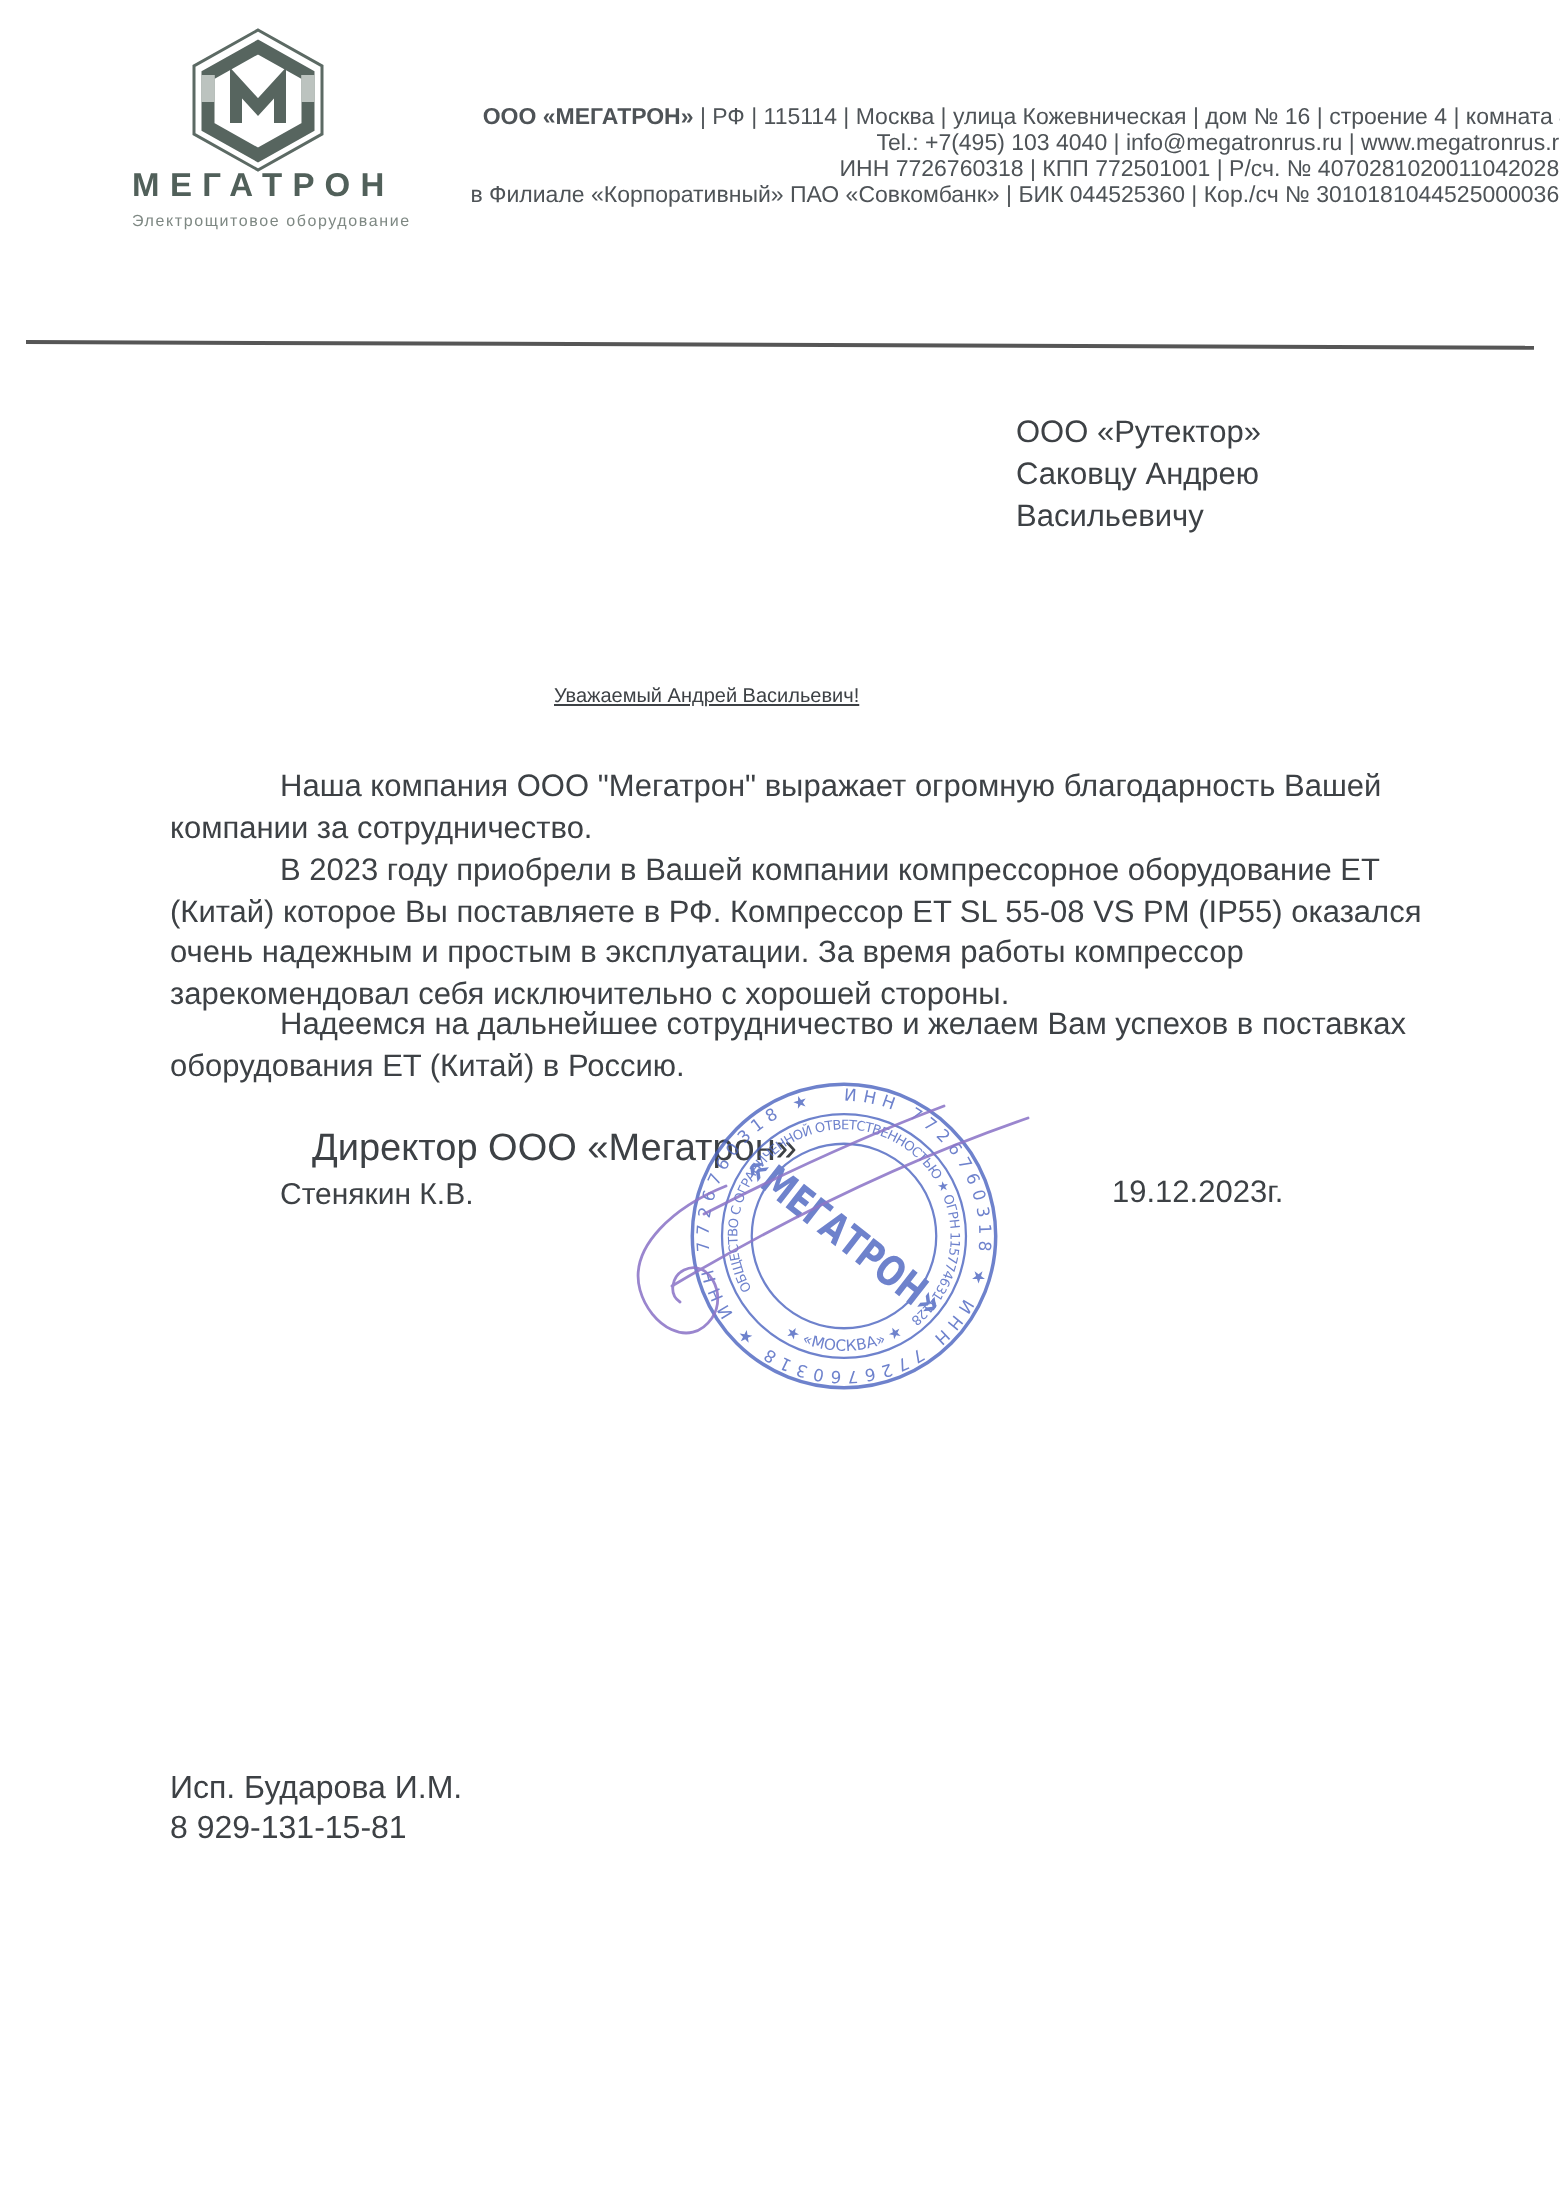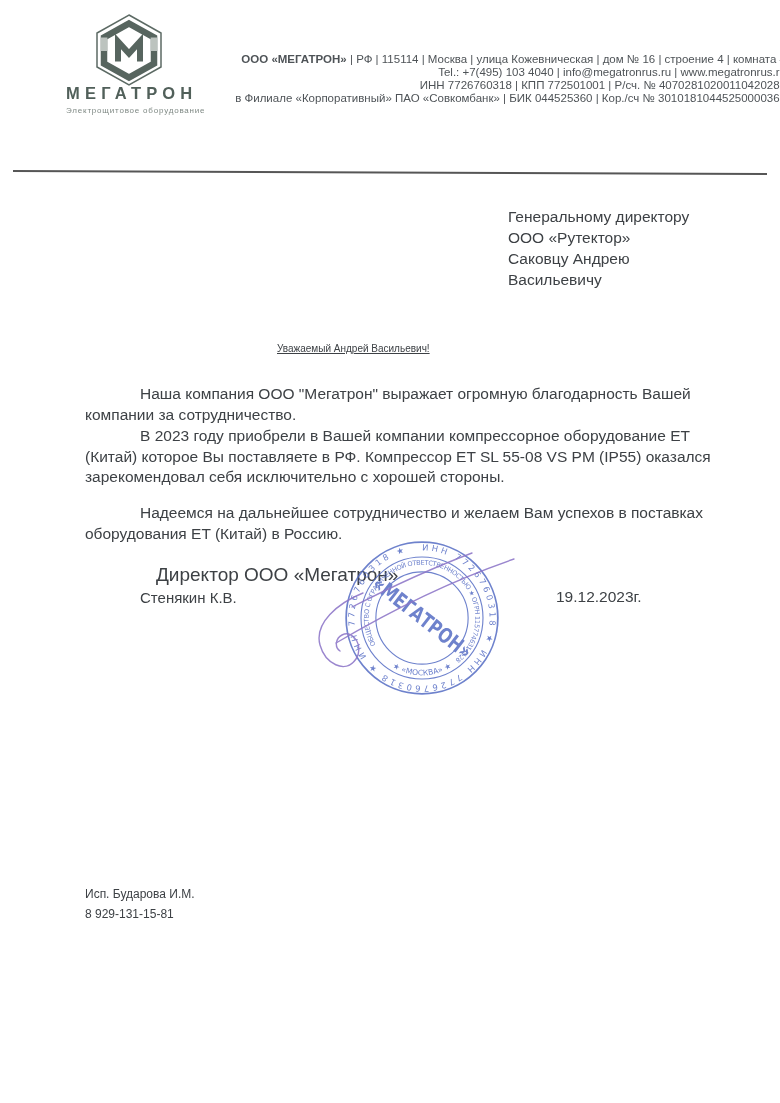--- a/index.html
+++ b/index.html
@@ -33,21 +33,21 @@
   .addressee { position:absolute; left:508px; top:206px; font-size:15.5px; line-height:21px; }
   .salutation { position:absolute; left:277px; top:343px; font-size:10px;text-decoration:underline; }
   .para { position:absolute; left:85px; width:652px; font-size:15.5px; line-height:20.5px; }
   .para .first { text-indent:55px; }
   .p1 { top:384px; }
   .p2 { top:426px; }
   .p3 { top:503px; }
   .sig-position { position:absolute; left:156px; top:564px; font-size:19px; }
   .sig-name { position:absolute; left:140px; top:589px; font-size:15px; }
   .sig-date { position:absolute; left:556px; top:588px; font-size:15.5px; }
-  .footer { position:absolute; left:85px; top:885px; font-size:12px; line-height:19.5px; }
+  .footer { position:absolute; left:85px; top:885px; font-size:16px; line-height:19.5px; }
   
   .stamp { position:absolute; left:340px; top:536px; opacity:0.8; }
   .stamp text { font-family:"DejaVu Sans", sans-serif; }
   .autograph { position:absolute; left:300px; top:523px; opacity:0.88; }
 </style>
 </head>
 <body>
 
 <div class="page">
 
@@ -70,35 +70,35 @@
   <div class="contact">
     <div><span class="b">ООО «МЕГАТРОН»</span><span> | РФ | 115114 | Москва | улица Кожевническая | дом № 16 | строение 4 | комната 4</span></div>
     <div>Tel.: +7(495) 103 4040 | info@megatronrus.ru | www.megatronrus.ru</div>
     <div>ИНН 7726760318 | КПП 772501001 | Р/сч. № 40702810200110420287</div>
     <div>в Филиале «Корпоративный» ПАО «Совкомбанк» | БИК 044525360 | Кор./сч № 30101810445250000360</div>
   </div>
 
   <div class="rule"></div>
 
   <div class="addressee">
-    <div>Генеральному директору</div>
     <div>ООО «Рутектор»</div>
     <div>Саковцу Андрею</div>
     <div>Васильевичу</div>
   </div>
 
   <div class="salutation">Уважаемый Андрей Васильевич!</div>
 
   <div class="para p1">
     <div class="first">Наша компания ООО "Мегатрон" выражает огромную благодарность Вашей</div>
     <div>компании за сотрудничество.</div>
   </div>
   <div class="para p2">
     <div class="first">В 2023 году приобрели в Вашей компании компрессорное оборудование ET</div>
     <div>(Китай) которое Вы поставляете в РФ. Компрессор ET SL 55-08 VS PM (IP55) оказался</div>
+    <div>очень надежным и простым в эксплуатации. За время работы компрессор</div>
     <div>зарекомендовал себя исключительно с хорошей стороны.</div>
   </div>
   <div class="para p3">
     <div class="first">Надеемся на дальнейшее сотрудничество и желаем Вам успехов в поставках</div>
     <div>оборудования ET (Китай) в Россию.</div>
   </div>
 
   <div class="sig-position">Директор ООО «Мегатрон»</div>
   <div class="sig-name">Стенякин К.В.</div>
   <div class="sig-date">19.12.2023г.</div>

